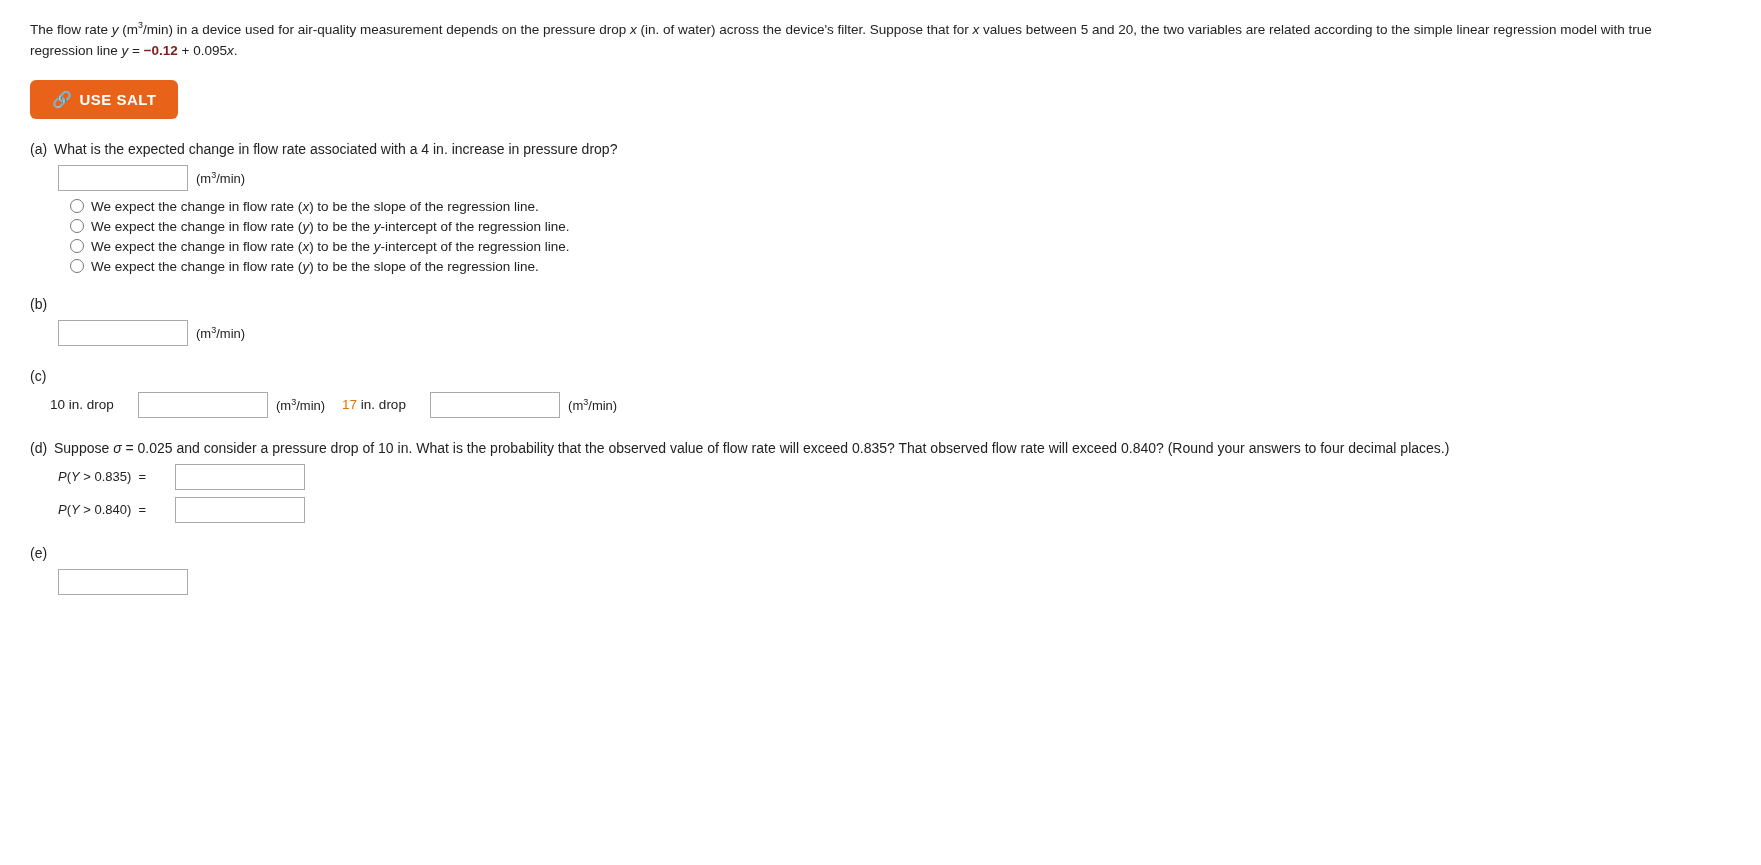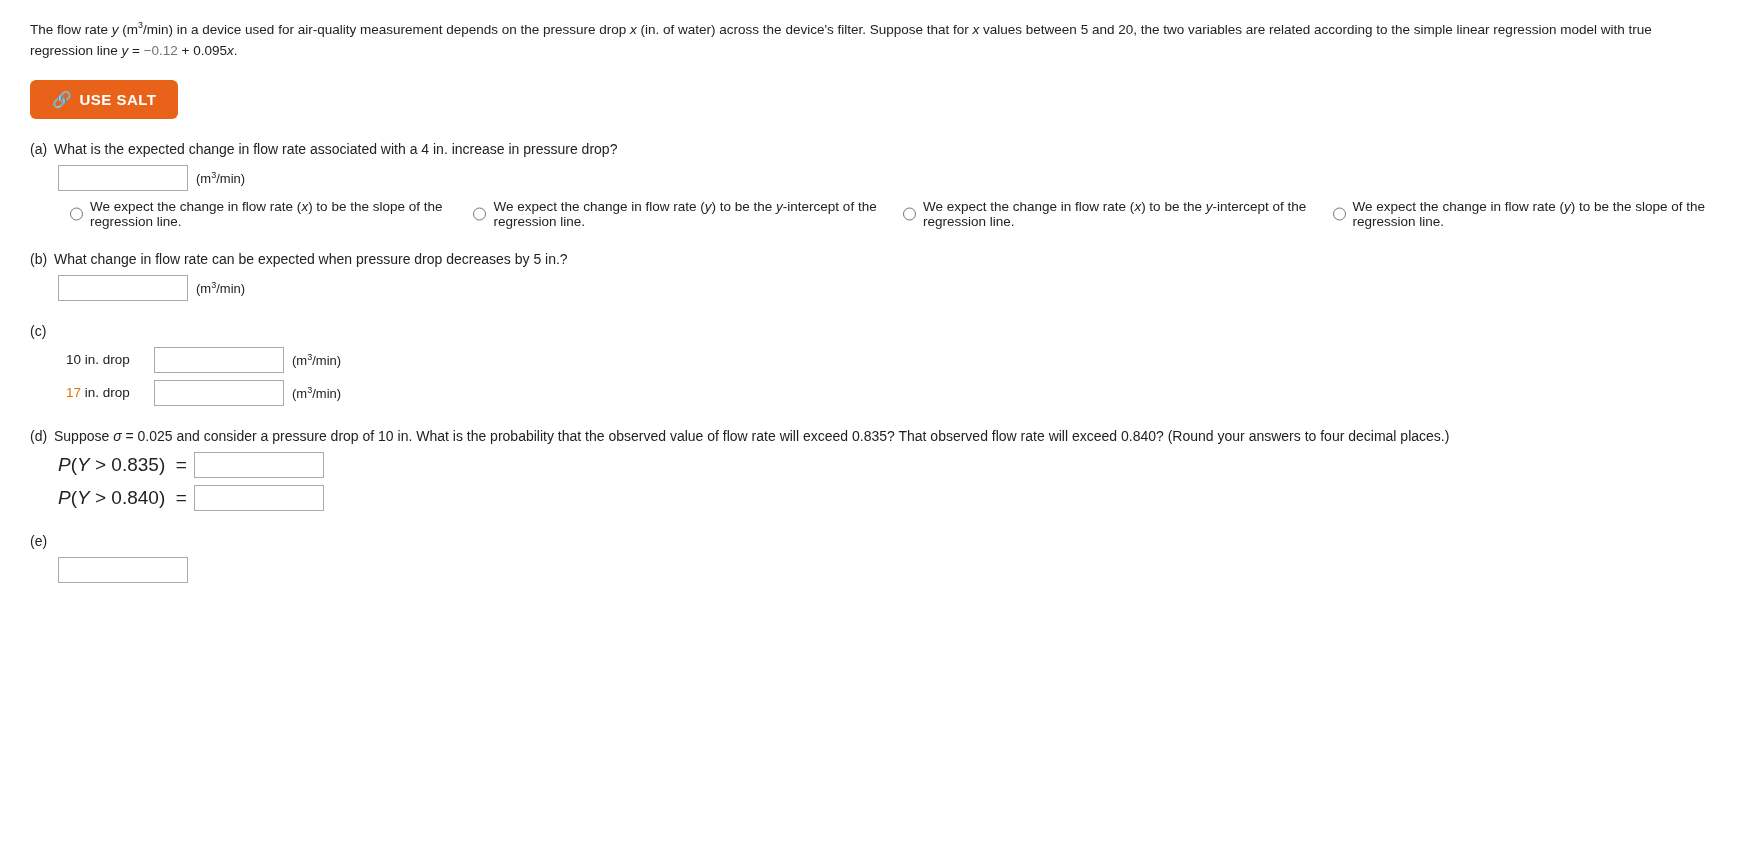--- a/index.html
+++ b/index.html
@@ -10,21 +10,21 @@
       color: #222;
       padding: 18px 30px;
       max-width: 1761px;
     }
     .intro-text {
       font-size: 13.5px;
       line-height: 1.6;
       margin-bottom: 18px;
       max-width: 1680px;
     }
-    .intro-text .neg { color: #737373; font-weight: normal; text-align: center; }
+    .intro-text .neg { color: #7f1d1d; font-weight: bold; text-align: center; }
     .use-salt-btn {
       display: inline-flex;
       align-items: center;
       gap: 7px;
       background: #e8621a;
       color: #fff;
       border: none;
       border-radius: 6px;
       padding: 10px 22px;
       font-size: 15px;
@@ -68,41 +68,41 @@
       font-size: 13px;
     }
     .explain-label {
       margin-left: 28px;
       margin-bottom: 6px;
       font-size: 13.5px;
     }
     .radio-group {
       margin-left: 40px;
       display: flex;
-      flex-direction: row;
+      flex-direction: column;
       gap: 5px;
     }
     .radio-item {
       display: flex;
       align-items: center;
       gap: 7px;
       font-size: 13.5px;
       cursor: pointer;
     }
     .radio-item input[type="radio"] {
       accent-color: #555;
       width: 14px;
       height: 14px;
       cursor: pointer;
     }
     .part-c-grid {
-      margin-left: 36px;
-      display: flex;
-      flex-direction: column;
-      gap: 7px;
+      margin-left: 20px;
+      display: flex;
+      flex-direction: row;
+      gap: 17px;
     }
     .part-c-row {
       display: flex;
       align-items: center;
       gap: 8px;
     }
     .drop-label {
       min-width: 80px;
       font-size: 13.5px;
     }
@@ -113,21 +113,21 @@
       gap: 7px;
     }
     .prob-row {
       display: flex;
       align-items: center;
       gap: 7px;
       font-size: 13.5px;
     }
     .prob-row .prob-label {
       min-width: 110px;
-      font-size: 19px;
+      font-size: 13px;
     }
     .part-e-input {
       margin-left: 28px;
       margin-top: 6px;
     }
     sup { font-size: 9px; vertical-align: super; }
   </style>
 </head>
 <body>
 
@@ -171,21 +171,20 @@
       <input type="radio" name="part-a" style="">
       <span>We expect the change in flow rate (<em>y</em>) to be the slope of the regression line.</span>
     </label>
   </div>
 </div>
 
 
 <div class="section">
   <div class="part-header">
     <span class="part-letter">(b)</span>
-    <span>What change in flow rate can be expected when pressure drop decreases by 5 in.?</span>
   </div>
   <div class="input-row">
     <input type="text" class="answer-input" style="">
     <span class="unit-text">(m<sup>3</sup>/min)</span>
   </div>
 </div>
 
 
 <div class="section">
   <div class="part-header">

